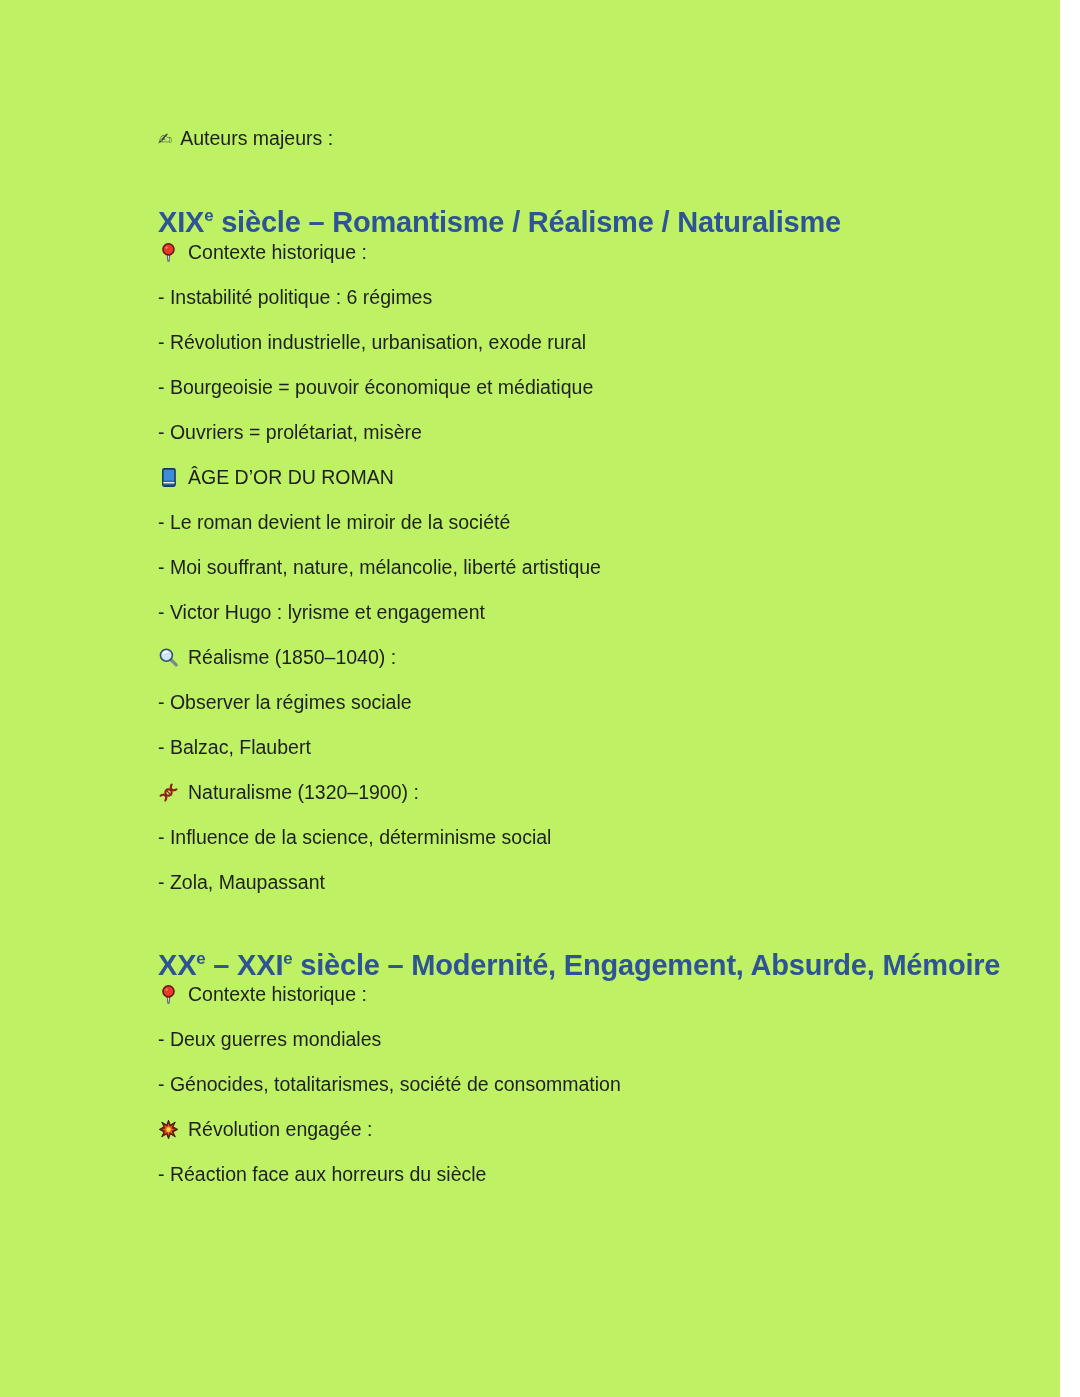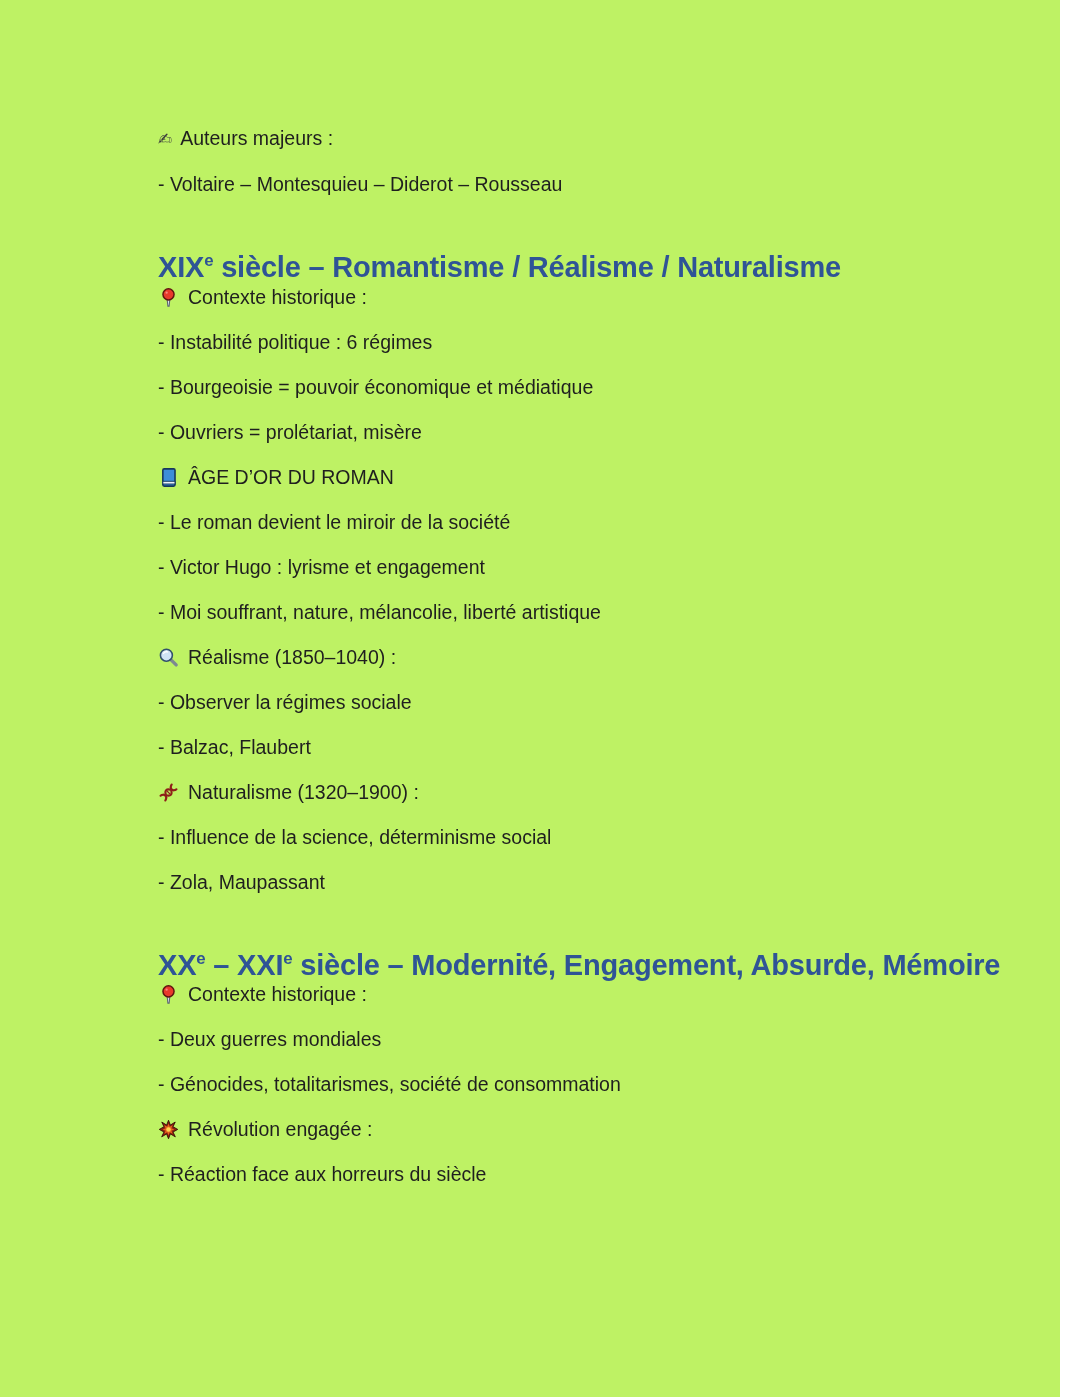--- a/index.html
+++ b/index.html
@@ -44,44 +44,44 @@
     margin-right: 8px;
   }
 </style>
 </head>
 <body>
 
 <div class="page">
 
   <p class="line"><span class="pen">✍</span><span>Auteurs majeurs :</span></p>
 
-  <p class="line">- Voltaire – Montesquieu – Diderot – Rousseau</p>
 
   <h2 class="heading"><span>XIX</span><sup>e</sup><span> siècle – Romantisme / Réalisme / Naturalisme</span></h2>
 
   <p class="line"><svg class="icon" viewBox="0 0 20 20">
         <path d="M8.7,11.5 L11.3,11.5 L10.6,18.2 L9.4,18.2 Z" fill="#dfe3e8" stroke="#5a6570" stroke-width="1"></path>
         <circle cx="10" cy="7" r="5.3" fill="#e8392b" stroke="#601410" stroke-width="1.4"></circle>
         <circle cx="8.2" cy="5.4" r="1.1" fill="#f8887e"></circle>
       </svg><span>Contexte historique :</span></p>
 
   <p class="line">- Instabilité politique : 6 régimes</p>
+  <p class="line">- Révolution industrielle, urbanisation, exode rural</p>
   <p class="line">- Bourgeoisie = pouvoir économique et médiatique</p>
   <p class="line">- Ouvriers = prolétariat, misère</p>
 
   <p class="line"><svg class="icon" viewBox="0 0 20 20">
         <rect x="4.6" y="1.8" width="11.6" height="16.4" rx="1.3" fill="#3d8ed8" stroke="#16375c" stroke-width="1.5"></rect>
         <rect x="4.6" y="13.6" width="11.6" height="2.6" fill="#eaf3fb" stroke="#16375c" stroke-width="0.9"></rect>
       </svg><span>ÂGE D’OR DU ROMAN</span></p>
 
   <p class="line">- Le roman devient le miroir de la société</p>
 
 
+  <p class="line">- Moi souffrant, nature, mélancolie, liberté artistique</p>
   <p class="line">- Victor Hugo : lyrisme et engagement</p>
-  <p class="line">- Moi souffrant, nature, mélancolie, liberté artistique</p>
 
   <p class="line"><svg class="icon" viewBox="0 0 20 20">
         <line x1="12.2" y1="12" x2="17.3" y2="17" stroke="#7d8891" stroke-width="3.2" stroke-linecap="round"></line>
         <circle cx="8" cy="7.8" r="5.7" fill="#cfe4f4" stroke="#31506b" stroke-width="1.5"></circle>
         <path d="M5.2,6.2 C6,4.9 7.6,4.3 9,4.7" stroke="#ffffff" stroke-width="1.3" fill="none" stroke-linecap="round"></path>
       </svg><span>Réalisme (1850–1040) :</span></p>
 
   <p class="line">- Observer la régimes sociale</p>
   <p class="line">- Balzac, Flaubert</p>
 

